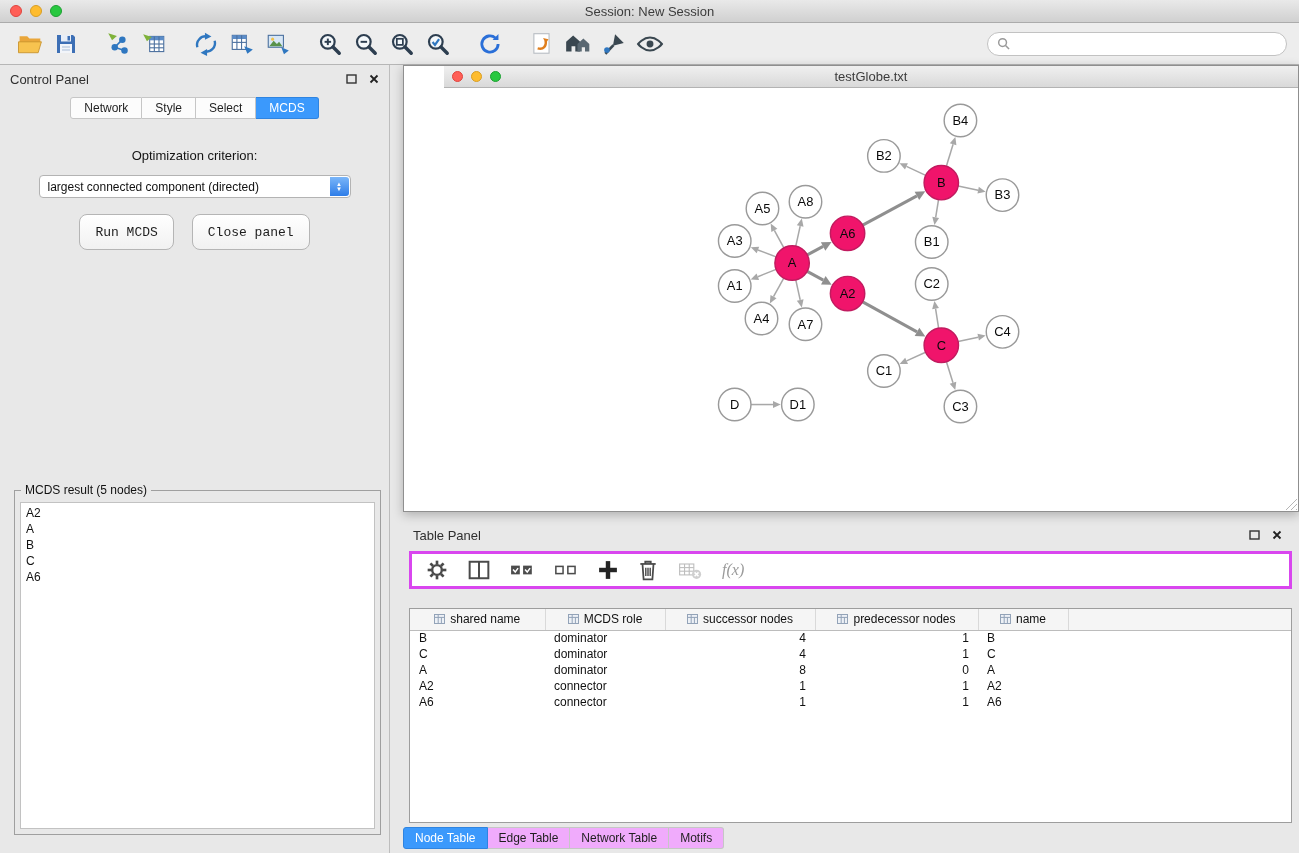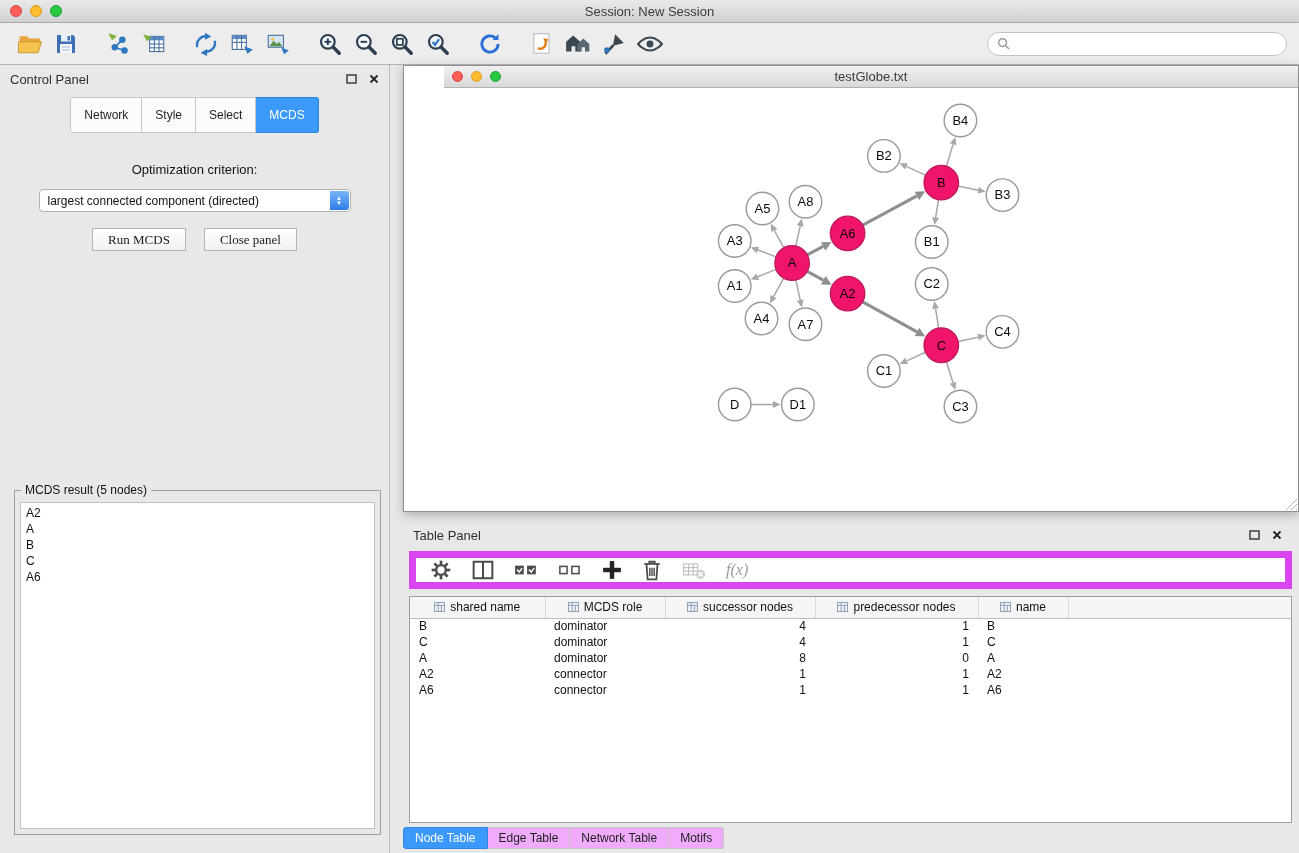--- a/index.html
+++ b/index.html
@@ -25,50 +25,50 @@
 
 
 .main {flex:1; display:flex; min-height:0;}
 
 
 .control-panel {width:390px; flex:0 0 auto; border-right:1px solid #bdbdbd; display:flex; flex-direction:column; background:#e8e8e8;}
 .panel-header {height:28px; display:flex; align-items:center; padding:0 10px; font-size:13px; color:#2f2f2f; flex:0 0 auto;}
 .ph-spacer {flex:1;}
 .win-icon {margin-left:12px; display:flex; align-items:center; cursor:default;}
 .cp-tabs {display:flex; justify-content:center; padding:4px 0 7px; flex:0 0 auto;}
-.cp-tab {font-size:12px; padding:10px 13px; background:#fcfcfc; border:1px solid #c6c6c6; border-left:none; color:#1f1f1f; cursor:default;}
+.cp-tab {font-size:12px; padding:3px 13px; background:#fcfcfc; border:1px solid #c6c6c6; border-left:none; color:#1f1f1f; cursor:default;}
 .cp-tab:first-child {border-left:1px solid #c6c6c6; border-radius:3px 0 0 3px;}
 .cp-tab:last-child {border-radius:0 3px 3px 0;}
 .cp-tab.active {background:#3b99fc; border-color:#2f84e0; color:#fff;}
 .cp-body {flex:1; display:flex; flex-direction:column; align-items:center; padding-top:22px; min-height:0;}
 .opt-label {font-size:13px; color:#141414; margin-bottom:12px;}
 .combo {width:312px; height:23px; background:#fff; border:1px solid #b3b3b3; border-radius:4px; position:relative; display:flex; align-items:center; padding-left:8px; font-size:12px; color:#111; cursor:default;}
 .combo-arrows {position:absolute; right:1px; top:1px; bottom:1px; width:19px; border-radius:0 3px 3px 0; background:linear-gradient(#7ab6f9,#2e7de8); color:#fff; display:flex; flex-direction:column; align-items:center; justify-content:center; font-size:6px; line-height:5px;}
 .btn-row {display:flex; gap:18px; margin-top:16px;}
-.mac-btn {height:23px; padding:0 15px; font-size:13px; color:#1c1c1c; background:linear-gradient(#ffffff,#f1f1f1); border:1px solid #b5b5b5; border-radius:0; font-family:Liberation Serif, serif; cursor:default;}
+.mac-btn {height:36px; padding:0 15px; font-size:13px; color:#1c1c1c; background:linear-gradient(#ffffff,#f1f1f1); border:1px solid #b5b5b5; border-radius:8px; font-family:Liberation Mono, monospace; cursor:default;}
 .result-box {margin-top:auto; align-self:stretch; margin-left:14px; margin-right:8px; margin-bottom:18px; height:345px; border:1px solid #9f9f9f; position:relative;}
 .result-legend {position:absolute; top:-8px; left:6px; background:#e8e8e8; padding:0 4px; font-size:12px; color:#111;text-align:center;}
 .result-list {position:absolute; left:5px; right:5px; top:11px; bottom:5px; background:#fff; border:1px solid #c2c2c2; font-size:12px; color:#111; padding:2px 5px; overflow:auto;}
 .result-item {line-height:16px;}
 
 
 .right-area {flex:1; display:flex; flex-direction:column; padding-left:13px; min-width:0;}
 .net-window {height:447px; flex:0 0 auto; border:1px solid #8f8f8f; background:#fff; display:flex; flex-direction:column; box-shadow:0 3px 10px rgba(0,0,0,0.25);padding-left:40px;}
 .net-titlebar {height:22px; flex:0 0 auto; background:linear-gradient(#f0f0f0,#d9d9d9); border-bottom:1px solid #b3b3b3; position:relative; display:flex; align-items:center;}
 .net-titlebar .traffic {padding-left:8px;}
 .net-titlebar .tl {width:11px; height:11px;}
 .net-title {position:absolute; left:0; right:0; text-align:center; font-size:13px; color:#3c3c3c;}
 .net-canvas {flex:1; position:relative; min-height:0; background:#fff;}
 .net-canvas svg {position:absolute; inset:0; width:100%; height:100%; font-family:"Liberation Sans","DejaVu Sans",sans-serif;}
 .resize-grip {position:absolute; right:1px; bottom:1px; width:12px; height:12px;
  background:linear-gradient(135deg, transparent 52%, #b5b5b5 52%, #b5b5b5 58%, transparent 58%, transparent 72%, #b5b5b5 72%, #b5b5b5 78%, transparent 78%, transparent 92%, #b5b5b5 92%);}
 
 
 .table-panel {flex:1; margin-top:9px; display:flex; flex-direction:column; min-height:0; padding-right:7px;}
-.tp-toolbar {height:38px; flex:0 0 auto; margin:2px 0 7px 6px; background:#fff; border:7px solid #d946ef; display:flex; align-items:center; gap:20px; padding:0 14px;}
+.tp-toolbar {height:38px; flex:0 0 auto; margin:2px 0 19px 6px; background:#fff; border:3px solid #d946ef; display:flex; align-items:center; gap:20px; padding:0 14px;}
 .tp-btn {display:flex; align-items:center; justify-content:center; cursor:default;}
 .fx-label {font-size:16px; font-style:italic; font-family:"Liberation Serif","DejaVu Serif",serif; color:#9a9a9a;}
 .tp-table-wrap {flex:1; margin-left:6px; background:#fff; border:1px solid #9d9d9d; overflow:hidden; min-height:0;}
 table.data {border-collapse:collapse; table-layout:fixed; width:100%;}
 table.data th {height:21px; font-weight:normal; font-size:12px; color:#111; background:#f5f5f5; border-right:1px solid #d9d9d9; border-bottom:1px solid #bcbcbc; text-align:center; white-space:nowrap; overflow:hidden;}
 table.data th .col-icon {vertical-align:-1px; margin-right:5px;}
 table.data th.filler {border-right:none;}
 table.data td {height:16px; font-size:12px; color:#111; padding:0 9px; white-space:nowrap; overflow:hidden;}
 table.data td.num {text-align:right;}
 .tp-tabs {height:30px; flex:0 0 auto; display:flex; align-items:center; justify-content:flex-start;}

